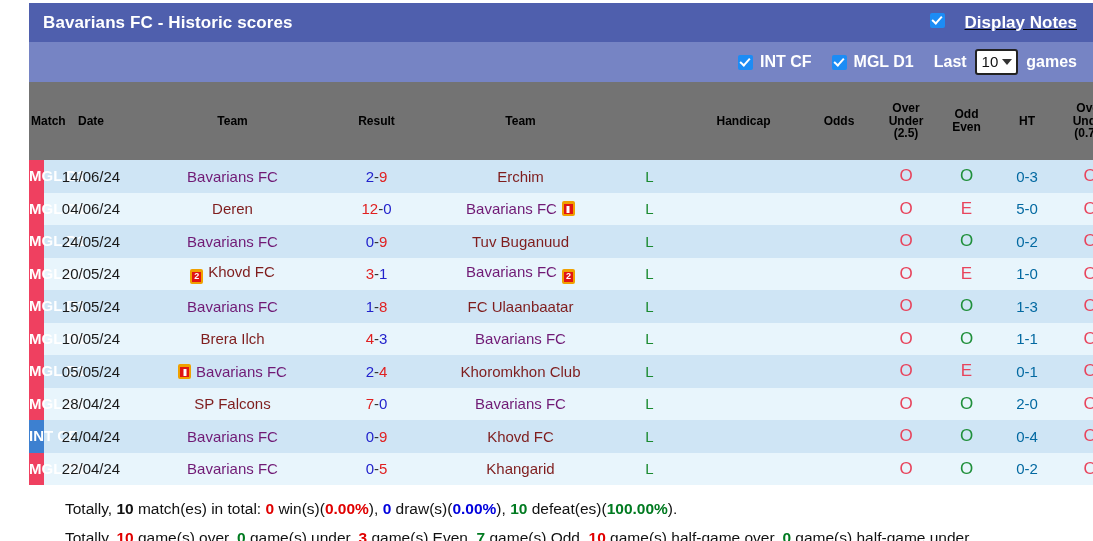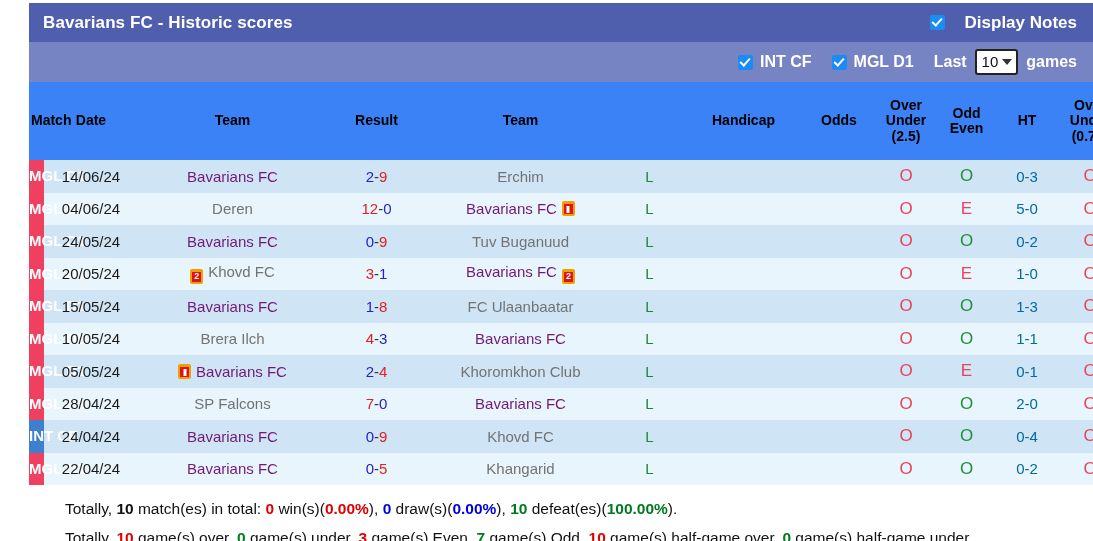--- a/index.html
+++ b/index.html
@@ -34,22 +34,22 @@
     border-top: 3px solid #ffffff;
   }
   .title-text {
     color: #ffffff;
     font-size: 17px;
     font-weight: bold;
     letter-spacing: .1px;
   }
   .titlebar-right {
     display: flex;
-    align-items: center;
     gap: 20px;
+    text-decoration: underline;
   }
   .notes-label {
     color: #ffffff;
     font-size: 17px;
     font-weight: bold;
   }
   
   .filterbar {
     height: 40px;
     background: #7684c4;
@@ -117,23 +117,23 @@
     display: inline-block;
   }
   
   table.scores {
     width: 1093px;
     border-collapse: collapse;
     table-layout: fixed;
     font-size: 15px;
   }
   table.scores thead th {
-    background: #3b82f6;
+    background: #737373;
     color: #000000;
-    font-size: 14px;
+    font-size: 12px;
     font-weight: bold;
     text-align: center;
     padding: 6px 2px;
     height: 66px;
     vertical-align: middle;
     line-height: 1.08;
   }
   table.scores tbody td {
     text-align: center;
     padding: 0;
@@ -165,21 +165,21 @@
   .col-hcp       { width: 115px; }
   .col-odds      { width: 68px; }
   .col-ou        { width: 58px; }
   .col-oe        { width: 55px; }
   .col-ht        { width: 58px; margin-top: 37px; }
   .col-ou2       { width: 60px; }
   .col-wdl       { width: 65px; }
 
   .team-home { text-align: center; }
   .team-hl   { color: #701a75; }
-  .team-plain{ color: #737373; text-align: center; }
+  .team-plain{ color: #7f1d1d; text-align: center; }
 
   .score-win  { color: #e02020; }
   .score-lose { color: #2222cc; }
   .score-sep  { color: #333333; }
 
   .wdl-l { color: #1a8a30; font-weight: normal; }
 
   .mark-o-red   { color: #e8445c; font-size: 17px; }
   .mark-o-green { color: #1f8f3a; font-size: 17px; }
   .mark-e-red   { color: #e8445c; font-size: 17px; }

